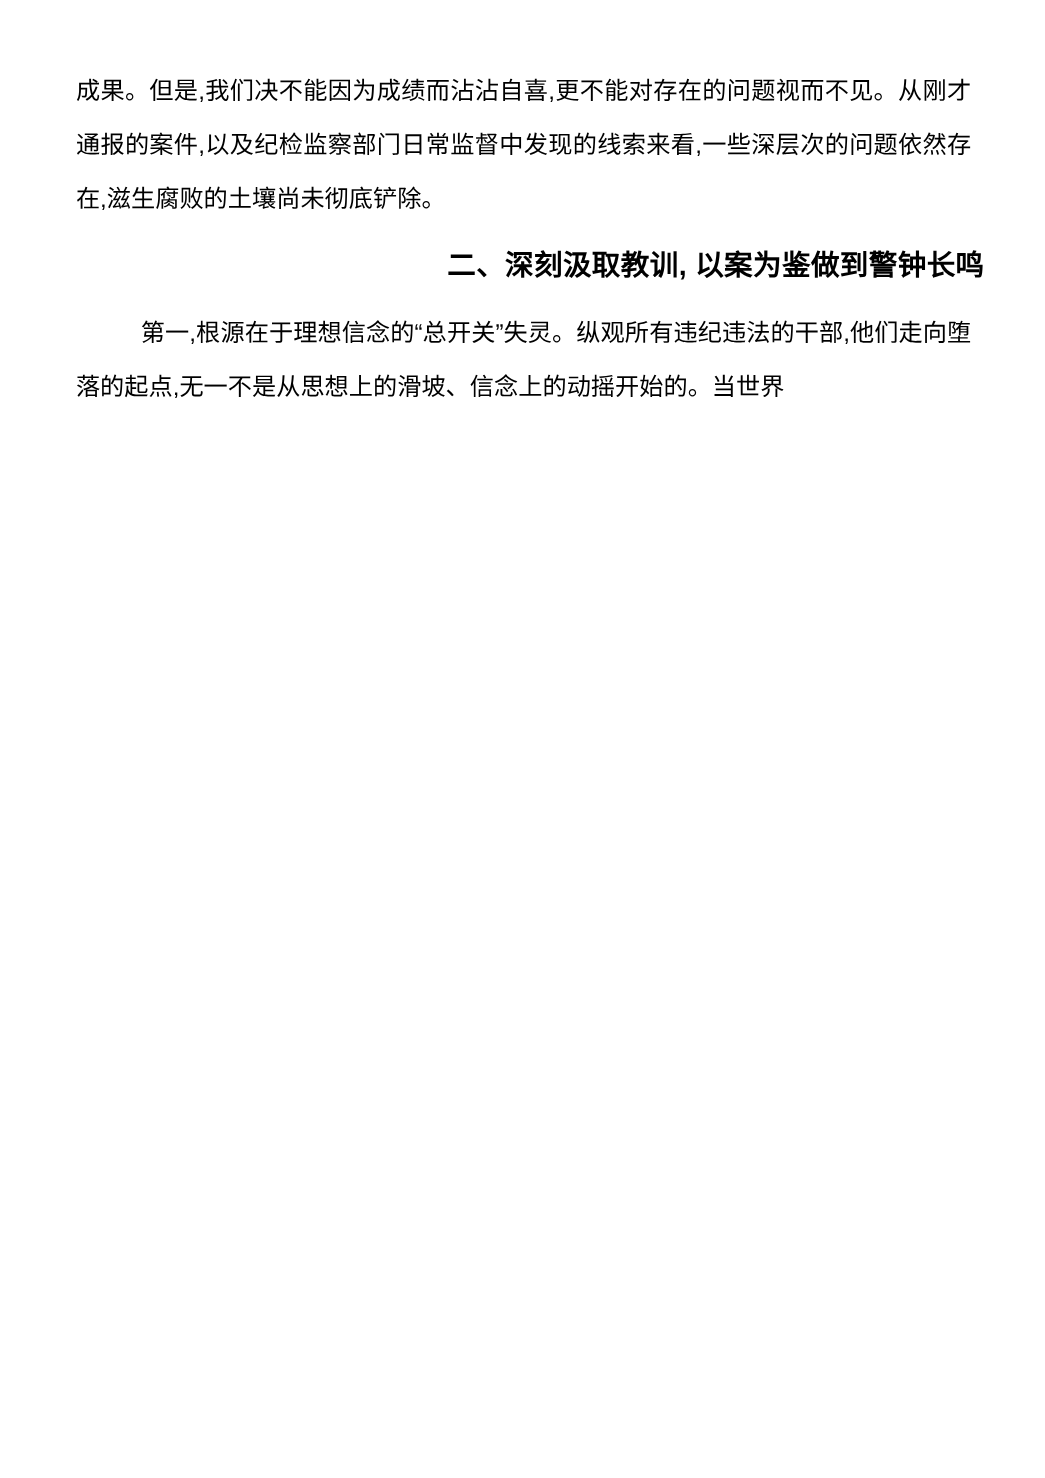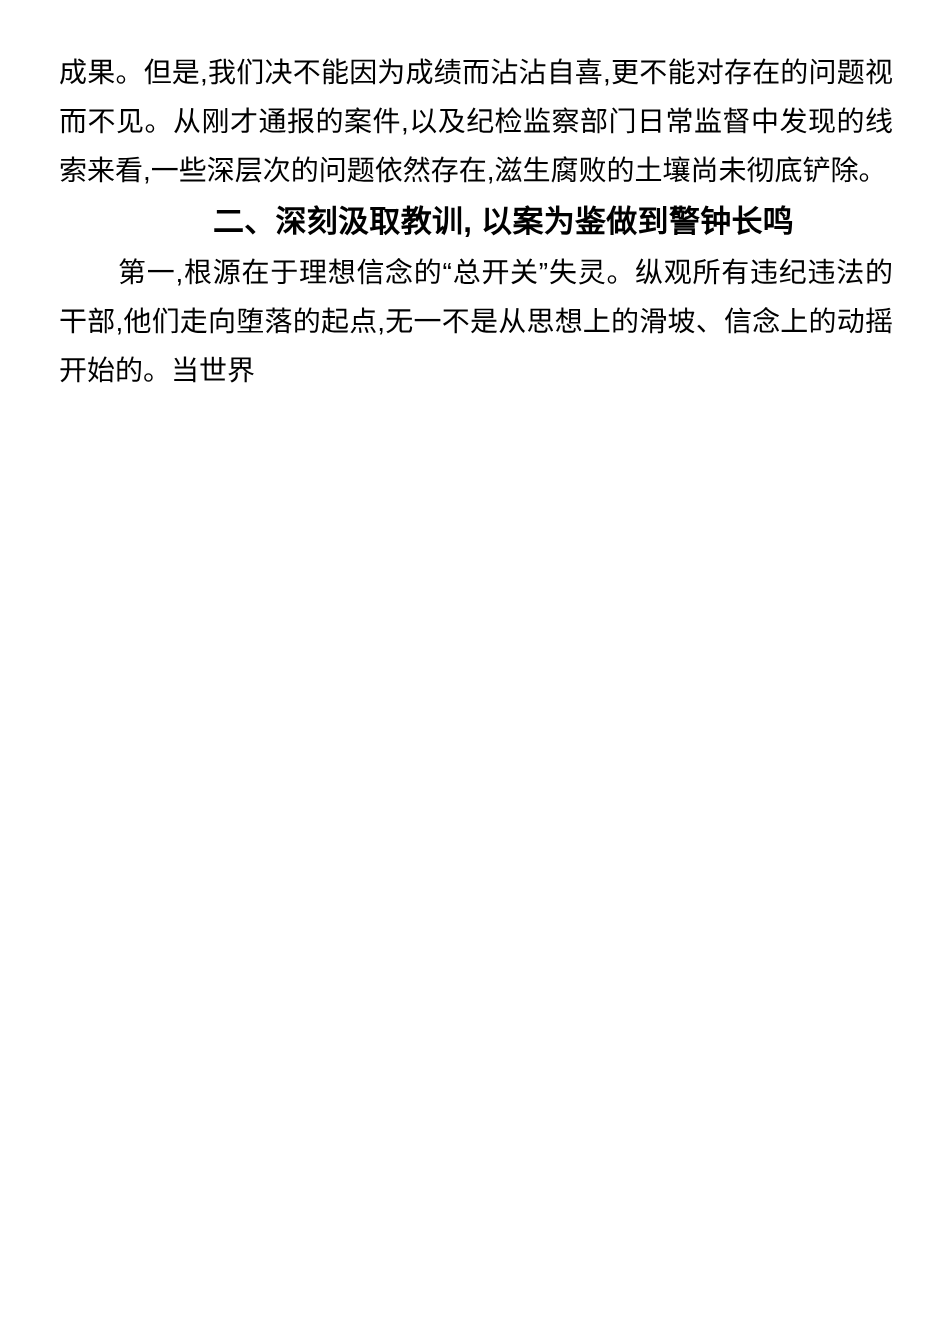--- a/index.html
+++ b/index.html
@@ -21,51 +21,51 @@
   .doc-body {
     position: absolute;
     left: 57px;
     top: 46px;
     width: 838px;
   }
 
   
   .para {
     font-family: "Liberation Sans", "DejaVu Sans", sans-serif;
-    font-size: 28px;
+    font-size: 22px;
     line-height: 49px;
     color: #000000;
     text-align: justify;
     text-justify: inter-ideograph;
-    margin: 2px;
+    margin: 12px;
     padding: 0;
     text-indent: 59px;
     letter-spacing: 0;
     word-break: break-all;
     overflow-wrap: break-word;
     font-weight: 400;
     -webkit-font-smoothing: antialiased;
   }
 
   
   .para.continued {
     text-indent: 0;
   }
 
   
   .heading {
     font-family: "Liberation Sans", "DejaVu Sans", sans-serif;
-    font-size: 31px;
+    font-size: 26px;
     line-height: 49px;
     color: #000000;
     font-weight: 700;
     margin: 0;
     padding: 0;
     text-indent: 55px;
-    text-align: center;
+    text-align: right;
     letter-spacing: 0.3px;
   }
 </style>
 </head>
 <body>
 
 <div class="page">
   <div class="doc-body">
 
     <p class="para continued">成果。但是,我们决不能因为成绩而沾沾自喜,更不能对存在的问题视而不见。从刚才通报的案件,以及纪检监察部门日常监督中发现的线索来看,一些深层次的问题依然存在,滋生腐败的土壤尚未彻底铲除。</p>

